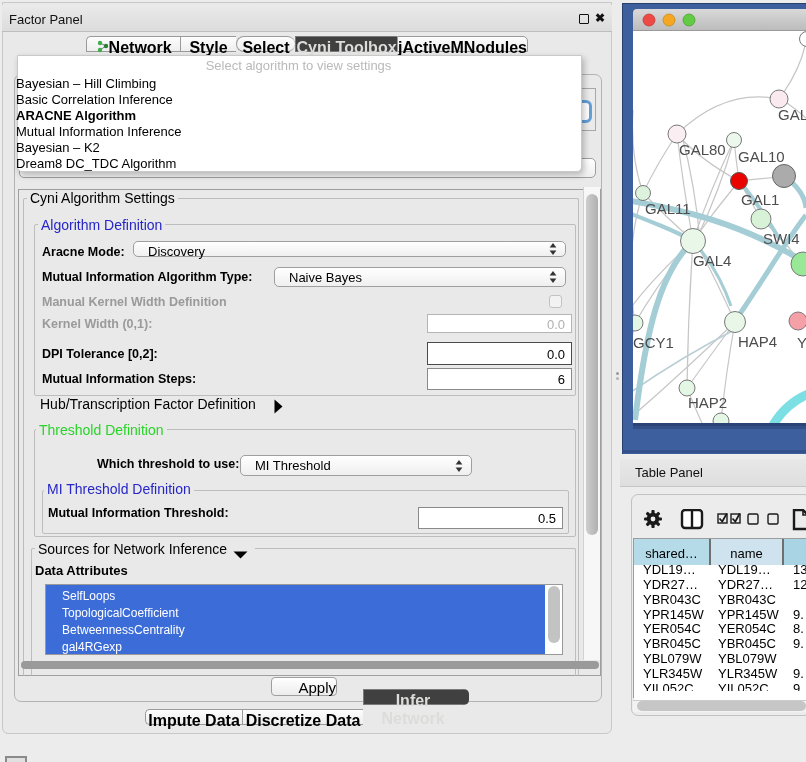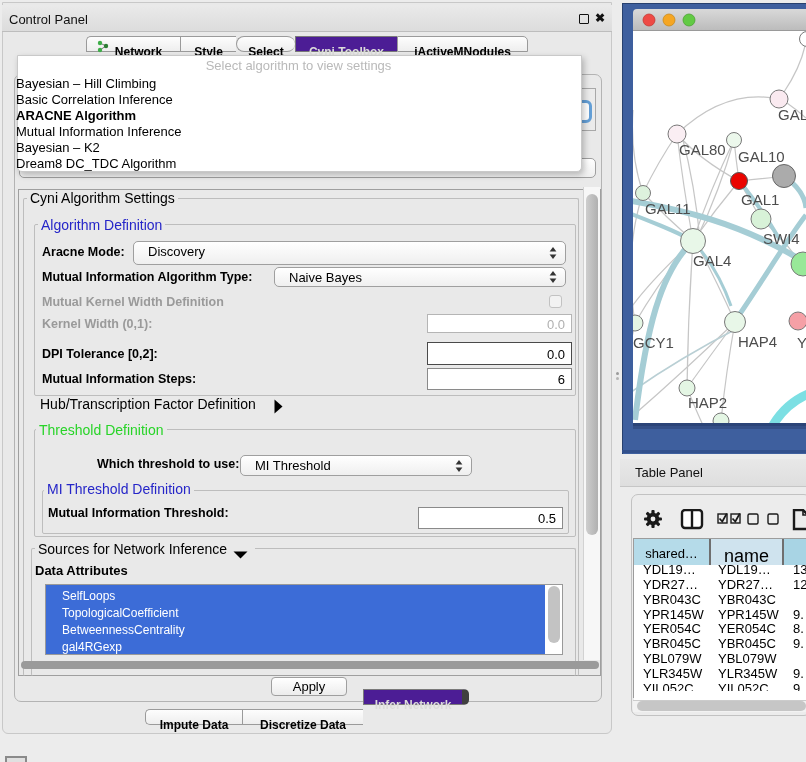--- a/index.html
+++ b/index.html
@@ -4,40 +4,40 @@
 <style>
 html,body{margin:0;padding:0;}
 body{font-family:"Liberation Sans",sans-serif;}
 #root{position:relative;width:806px;height:762px;background:#ececec;overflow:hidden;}
 .abs{position:absolute;}
 .b{font-weight:bold;}
 
 #cpwin{left:2px;top:2px;width:610px;height:732px;background:#e9e9e9;border:1px solid #c8c8c8;border-radius:0 0 6px 6px;box-sizing:border-box;}
 #cptitle{left:2px;top:5px;width:610px;height:26px;background:linear-gradient(#eaeaea,#dcdcdc);border-bottom:1px solid #bdbdbd;}
 #cptitle .t{position:absolute;left:7px;top:7px;font-size:13px;color:#111;}
-.tab{position:absolute;top:0;height:16px;box-sizing:border-box;background:linear-gradient(#fdfdfd,#eee);border:1px solid #9a9a9a;border-right:none;font-size:12px;font-weight:bold;color:#000;text-align:center;padding-top:8px;}
-.tab.sel{background:#4c1d95;color:#dcdcda;border-color:#7a7a7a;}
+.tab{position:absolute;top:0;height:16px;box-sizing:border-box;background:linear-gradient(#fdfdfd,#eee);border:1px solid #9a9a9a;border-right:none;font-size:16px;font-weight:bold;color:#000;text-align:center;padding-top:2px;}
+.tab.sel{background:#404040;color:#dcdcda;border-color:#7a7a7a;}
 
 #outerpanel{left:14px;top:74px;width:586px;height:626px;border:1px solid #b3b3b3;border-radius:7px;background:#e9e9e9;}
 
 .grp{position:absolute;border:1px solid #bdbdbd;border-radius:2px;box-sizing:border-box;}
 .grptitle{position:absolute;font-size:14px;background:#e9e9e9;padding:0 3px;white-space:nowrap;}
 .lbl{position:absolute;font-size:12.5px;font-weight:bold;color:#000;white-space:nowrap;}
 .lbl.dis{color:#9a9a9a;}
 .combo{position:absolute;box-sizing:border-box;background:linear-gradient(#ffffff,#efefef);border:1px solid #9f9f9f;border-radius:5px;font-size:13px;color:#000;}
 .combo .ar{position:absolute;right:8px;top:50%;margin-top:-6px;width:8px;height:12px;}
 .tfield{position:absolute;box-sizing:border-box;background:#fff;font-size:13px;text-align:right;}
 </style>
 </head>
 <body>
 <div id="root">
 
 <div class="abs" id="cpwin"></div>
 <div class="abs" id="cptitle">
-      <div class="t">Control Panel</div>
+      <div class="t">Factor Panel</div>
     </div>
 
 <div class="abs" style="left:579px;top:14px;width:10px;height:10px;border:1.8px solid #111;border-radius:1px;box-sizing:border-box;"></div>
 <div class="abs" style="left:595px;top:11px;width:12px;height:12px;font-size:12px;font-weight:bold;color:#111;">✖</div>
 
 <div class="abs tab" style="left:86px;width:94px;border-radius:5px 0 0 0;">&nbsp;&nbsp;&nbsp;Network</div>
 <div class="abs tab" style="left:180px;width:56px;">Style</div>
 <div class="abs tab" style="left:236px;width:59px;border-radius:9px;">Select</div>
 <div class="abs tab sel" style="left:295px;width:102px;">Cyni Toolbox</div>
 <div class="abs tab" style="left:397px;width:131px;border-right:1px solid #9a9a9a;border-radius:0 5px 0 0;">jActiveMNodules</div>
@@ -70,38 +70,38 @@
 
 <div class="abs" style="left:18px;top:189px;width:583px;height:487px;border:1px solid #9f9f9f;box-sizing:border-box;background:#e9e9e9;"></div>
 
 <div class="abs grp" style="left:23px;top:198px;width:556px;height:478px;border-bottom:none;"></div>
 <div class="abs grptitle" style="left:27px;top:190px;color:#000;">Cyni Algorithm Settings</div>
 
 <div class="abs grp" style="left:34px;top:224px;width:542px;height:172px;"></div>
 <div class="abs grptitle" style="left:38px;top:217px;color:#2525c8;">Algorithm Definition</div>
 
 <div class="abs lbl" style="left:42px;top:245px;">Aracne Mode:</div>
-<div class="abs combo" style="left:133px;top:241px;width:433px;height:24px;">
+<div class="abs combo" style="left:133px;top:241px;width:433px;height:16px;">
       <span style="position:absolute;left:14px;top:2px;">Discovery</span>
 <svg class="ar" viewBox="0 0 8 12">
         <path d="M4 0 L7.4 4.4 L0.6 4.4 Z" fill="#333"></path>
         <path d="M4 12 L7.4 7.6 L0.6 7.6 Z" fill="#333"></path>
       </svg>
     </div>
 
 <div class="abs combo" style="left:274px;top:267px;width:292px;height:20px;">
       <span style="position:absolute;left:14px;top:2px;">Naive Bayes</span>
 <svg class="ar" viewBox="0 0 8 12">
         <path d="M4 0 L7.4 4.4 L0.6 4.4 Z" fill="#333"></path>
         <path d="M4 12 L7.4 7.6 L0.6 7.6 Z" fill="#333"></path>
       </svg>
     </div>
 <div class="abs lbl" style="left:42px;top:270px;">Mutual Information Algorithm Type:</div>
 
-<div class="abs lbl dis" style="left:42px;top:295px;">Mutual Kernel Width Definition</div>
+<div class="abs lbl dis" style="left:42px;top:295px;">Manual Kernel Width Definition</div>
 <div class="abs" style="left:549px;top:295px;width:13px;height:13px;border:1px solid #c2c2c2;border-radius:3px;background:#f2f2f2;box-sizing:border-box;"></div>
 
 <div class="abs lbl dis" style="left:42px;top:317px;">Kernel Width (0,1):</div>
 <div class="abs tfield" style="left:427px;top:314px;width:145px;height:19px;border:1px solid #b5b5b5;color:#b0b0b0;padding:2px 6px 0 0;">0.0</div>
 
 <div class="abs lbl" style="left:42px;top:347px;">DPI Tolerance [0,2]:</div>
 <div class="abs tfield" style="left:427px;top:342px;width:145px;height:23px;border:1px solid #4a4a4a;color:#000;padding:4px 6px 0 0;">0.0</div>
 
 <div class="abs lbl" style="left:42px;top:372px;">Mutual Information Steps:</div>
 <div class="abs tfield" style="left:427px;top:368px;width:145px;height:22px;border:1px solid #8a8a8a;color:#000;padding:3px 6px 0 0;">6</div>
@@ -141,21 +141,21 @@
 <div class="abs" style="left:45px;top:584px;width:518px;height:71px;background:#fff;border:1px solid #999;box-sizing:border-box;"></div>
 <div class="abs" style="left:46px;top:585px;width:499px;height:69px;background:#3c6cd7;"></div>
 <div class="abs" style="left:62px;top:588px;font-size:12px;color:#fff;line-height:17px;">SelfLoops<br>TopologicalCoefficient<br>BetweennessCentrality<br>gal4RGexp</div>
 <div class="abs" style="left:548px;top:586px;width:12px;height:57px;background:#c3c3c3;border-radius:6px;"></div>
 
 <div class="abs" style="left:583px;top:187px;width:17px;height:473px;background:#f7f7f7;border-left:1px solid #d2d2d2;box-sizing:border-box;"></div>
 <div class="abs" style="left:586px;top:194px;width:12px;height:341px;background:linear-gradient(90deg,#cecece,#b0b0b0);border-radius:6px;"></div>
 
 <div class="abs" style="left:21px;top:661px;width:578px;height:8px;background:#9a9a9a;border-radius:4px;"></div>
 
-<div class="abs" style="left:271px;top:677px;width:76px;height:19px;background:linear-gradient(#fff,#ececec);border:1px solid #9f9f9f;border-radius:4px;box-sizing:border-box;text-align:center;font-size:13px;padding-top:1px;">Apply</div>
+<div class="abs" style="left:271px;top:677px;width:66px;height:19px;background:linear-gradient(#fff,#ececec);border:1px solid #9f9f9f;border-radius:4px;box-sizing:border-box;text-align:right;font-size:15px;padding-top:1px;">Apply</div>
 
 <div class="abs tab" style="top:709px;left:145px;width:97px;border-radius:5px 0 0 5px;">Impute Data</div>
 <div class="abs tab" style="top:709px;left:242px;width:121px;">Discretize Data</div>
 <div class="abs tab sel" style="top:689px;left:363px;width:106px;border-right:7px solid #404040;border-radius:0 5px 5px 0;">Infer Network</div>
 
 <div class="abs" style="left:5px;top:756px;width:18px;height:10px;border:2px solid #8a8a8a;background:#e0e0e0;"></div>
 
 <div class="abs" style="left:616px;top:372px;width:3px;height:3px;background:#9a9a9a;border-radius:50%;"></div>
 <div class="abs" style="left:616px;top:377px;width:3px;height:3px;background:#b5b5b5;border-radius:50%;"></div>
 
@@ -267,21 +267,21 @@
   <path d="M88.5,9.5 l2.8,3 l4.5,-8" stroke-width="1.7"></path>
   <rect x="104" y="5" width="10" height="10" rx="1.5"></rect>
   <rect x="124" y="5" width="10" height="10" rx="1.5"></rect>
  </g>
  <path d="M150,1 l9,0 l5,5 l0,14 l-14,0 Z" fill="none" stroke="#1a1a1a" stroke-width="2.4"></path>
       <path d="M159,1 l0,5 l5,0" fill="none" stroke="#1a1a1a" stroke-width="1.6"></path>
 </svg>
 
 <div class="abs" style="left:633px;top:538px;width:173px;height:160px;background:#fff;border:1px solid #9c9c9c;border-bottom:none;border-right:none;box-sizing:border-box;"></div>
 <div class="abs" style="left:634px;top:539px;width:77px;height:26px;background:#b5dbe9;border-right:2px solid #6f6f6f;box-sizing:border-box;text-align:center;font-size:13px;padding-top:7px;">shared…</div>
-<div class="abs" style="left:711px;top:539px;width:73px;height:26px;background:#cfe3ee;border-right:2px solid #6f6f6f;box-sizing:border-box;text-align:center;font-size:18px;padding-top:7px;">name</div>
+<div class="abs" style="left:711px;top:539px;width:73px;height:26px;background:#cfe3ee;border-right:2px solid #6f6f6f;box-sizing:border-box;text-align:center;font-size:13px;padding-top:7px;">name</div>
 <div class="abs" style="left:784px;top:539px;width:22px;height:26px;background:#a8d4e4;"></div>
 <div class="abs" style="left:643px;top:563px;font-size:13px;line-height:14.85px;color:#000;">YDL19…<br>YDR27…<br>YBR043C<br>YPR145W<br>YER054C<br>YBR045C<br>YBL079W<br>YLR345W<br>YIL052C</div>
 <div class="abs" style="left:718px;top:563px;font-size:13px;line-height:14.85px;color:#000;">YDL19…<br>YDR27…<br>YBR043C<br>YPR145W<br>YER054C<br>YBR045C<br>YBL079W<br>YLR345W<br>YIL052C</div>
 <div class="abs" style="left:793px;top:563px;font-size:13px;line-height:14.85px;color:#000;">13<br>12<br>&nbsp;<br>9.<br>8.<br>9.<br>&nbsp;<br>9.<br>9.</div>
 
 <div class="abs" style="left:634px;top:691px;width:172px;height:9px;background:#fff;"></div>
 
 <div class="abs" style="left:633px;top:700px;width:173px;height:12px;background:#f2f2f2;border-top:1px solid #ccc;box-sizing:border-box;"></div>
 <div class="abs" style="left:637px;top:701px;width:169px;height:10px;background:#c6c6c6;border-radius:5px;"></div>
 

